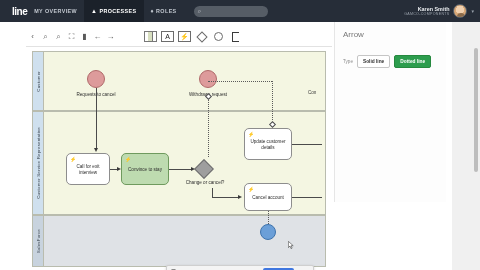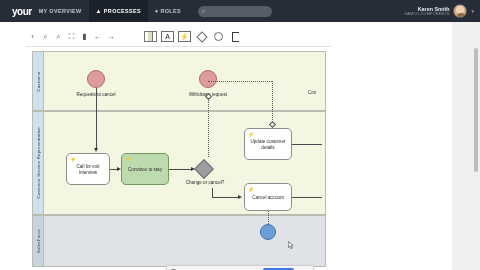--- a/index.html
+++ b/index.html
@@ -142,21 +142,21 @@
   }
   #shareicon { width:5px; height:5px; border:1px solid #8a8a8a; border-radius:1px; }
   #sharetext { font-size:3.8px; color:#4a4a4a; flex:1; white-space:nowrap; overflow:hidden; }
   #stopbtn { font-size:3.8px; background:#3f77e0; color:#fff; padding:2px 5px; border-radius:2px; cursor:pointer; }
   #hidebtn { font-size:3.8px; color:#3f77e0; padding:0 2px; cursor:pointer; }
 </style>
 </head>
 <body>
 
 <div id="topnav">
-  <div id="logo">your</div>
+  <div id="logo">line</div>
 
   <div class="navitem">
     <span>My Overview</span>
   </div>
   <div class="navitem active">
     <span class="gl">▲</span>
     <span>Processes</span>
   </div>
   <div class="navitem">
     <span class="gl">♦</span>
@@ -289,20 +289,28 @@
       <div class="dln v" style="left:246px; top:33px; height:43px;"></div>
       <div class="arwo" style="left:243.5px; top:74px;"></div>
       <div class="dln v" style="left:242px; top:163px; height:13px;"></div>
 
       <svg id="cursor" viewBox="0 0 6 8">
         <path d="M0.4,0.4 L0.4,6.6 L2,5 L3,7.6 L4.1,7.1 L3.1,4.7 L5.2,4.7 Z" fill="#fff" stroke="#222" stroke-width="0.5"></path>
       </svg>
     </div>
   </div>
 
+  <div id="props">
+    <div id="propstitle">Arrow</div>
+    <div id="typerow">
+      <span id="typelabel">Type</span>
+      <span class="segbtn">Solid line</span>
+      <span class="segbtn on">Dotted line</span>
+    </div>
+  </div>
 
   <div id="sharebar">
     <span id="shareicon"></span>
     <span id="sharetext">TechSmith Snagit (Extension) is sharing your screen.</span>
     <span id="stopbtn">Stop sharing</span>
     <span id="hidebtn">Hide</span>
   </div>
 </div>
 
 </body></html>

